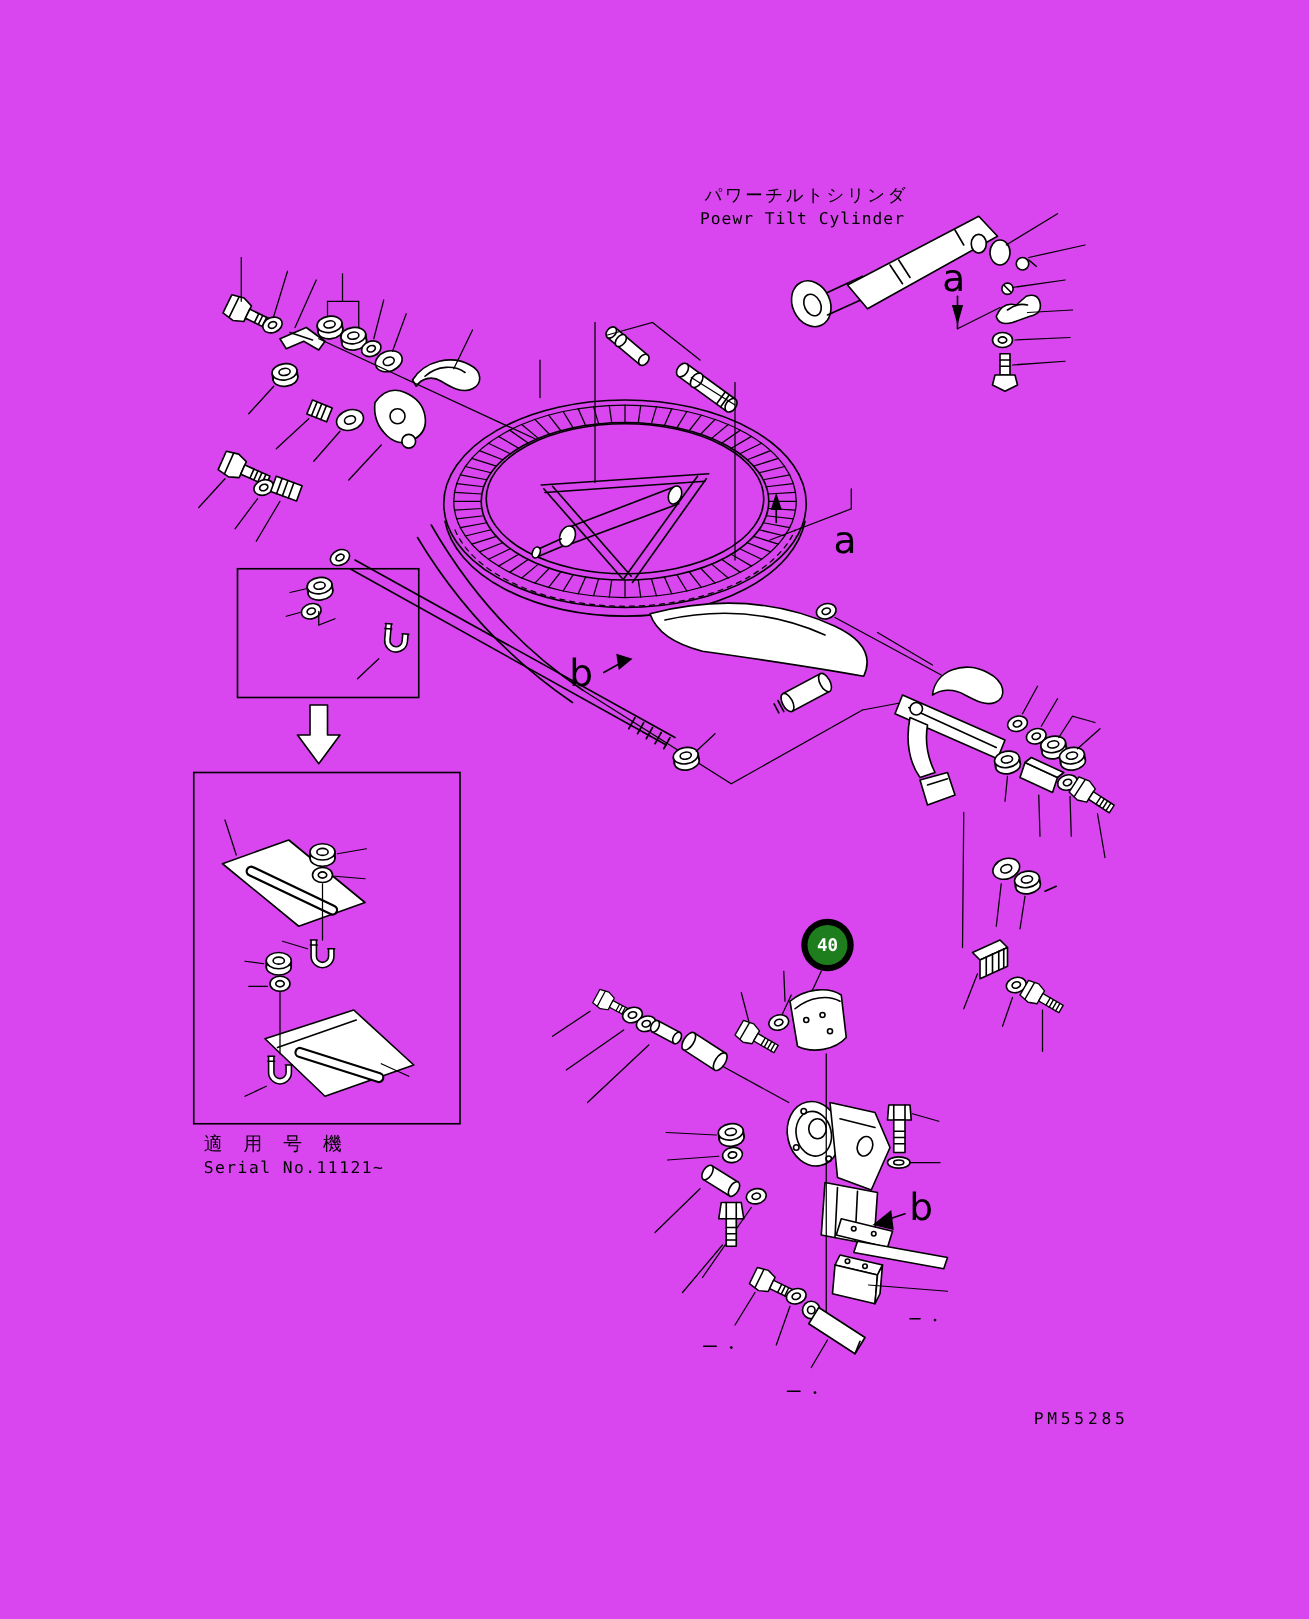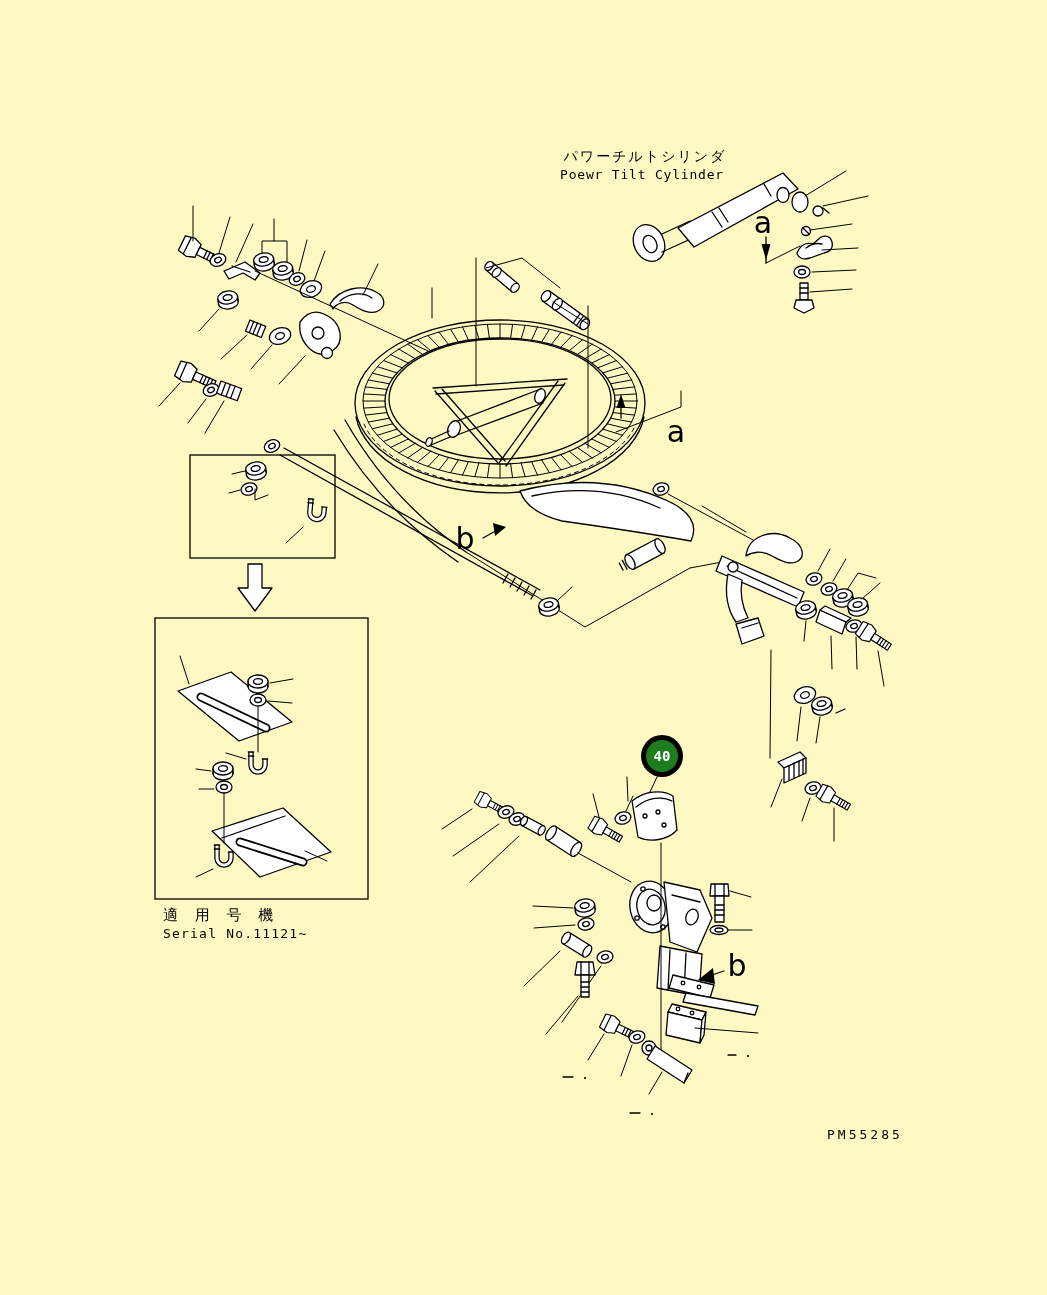--- a/index.html
+++ b/index.html
@@ -1,16 +1,16 @@
 <!DOCTYPE html>
 <html><head>
 <meta charset="utf-8">
 <style>
   html,body{margin:0;padding:0;background:#fff;}
-  #stage{position:relative;width:1047px;height:1295px;background:#fef9c3;overflow:hidden;}
+  #stage{position:relative;width:1047px;height:1295px;background:#d946ef;overflow:hidden;}
   svg{position:absolute;left:0;top:0;}
   .ln{fill:none;stroke:#000;stroke-width:1.3;stroke-linecap:round;}
   .thin{fill:none;stroke:#000;stroke-width:1;stroke-linecap:round;}
   .fw{fill:#fff;stroke:#000;stroke-width:1.3;stroke-linejoin:round;}
   .txt{font-family:"DejaVu Sans Mono","Liberation Mono",monospace;fill:#000;}
   .jp{font-family:"DejaVu Sans","Liberation Sans",sans-serif;fill:#000;}
   .lbl{font-family:"DejaVu Sans","Liberation Sans",sans-serif;font-size:30px;fill:#000;}
   .badge-num{font-family:"DejaVu Sans Mono","Liberation Mono",monospace;font-size:14px;font-weight:bold;}
 </style>
 </head>

